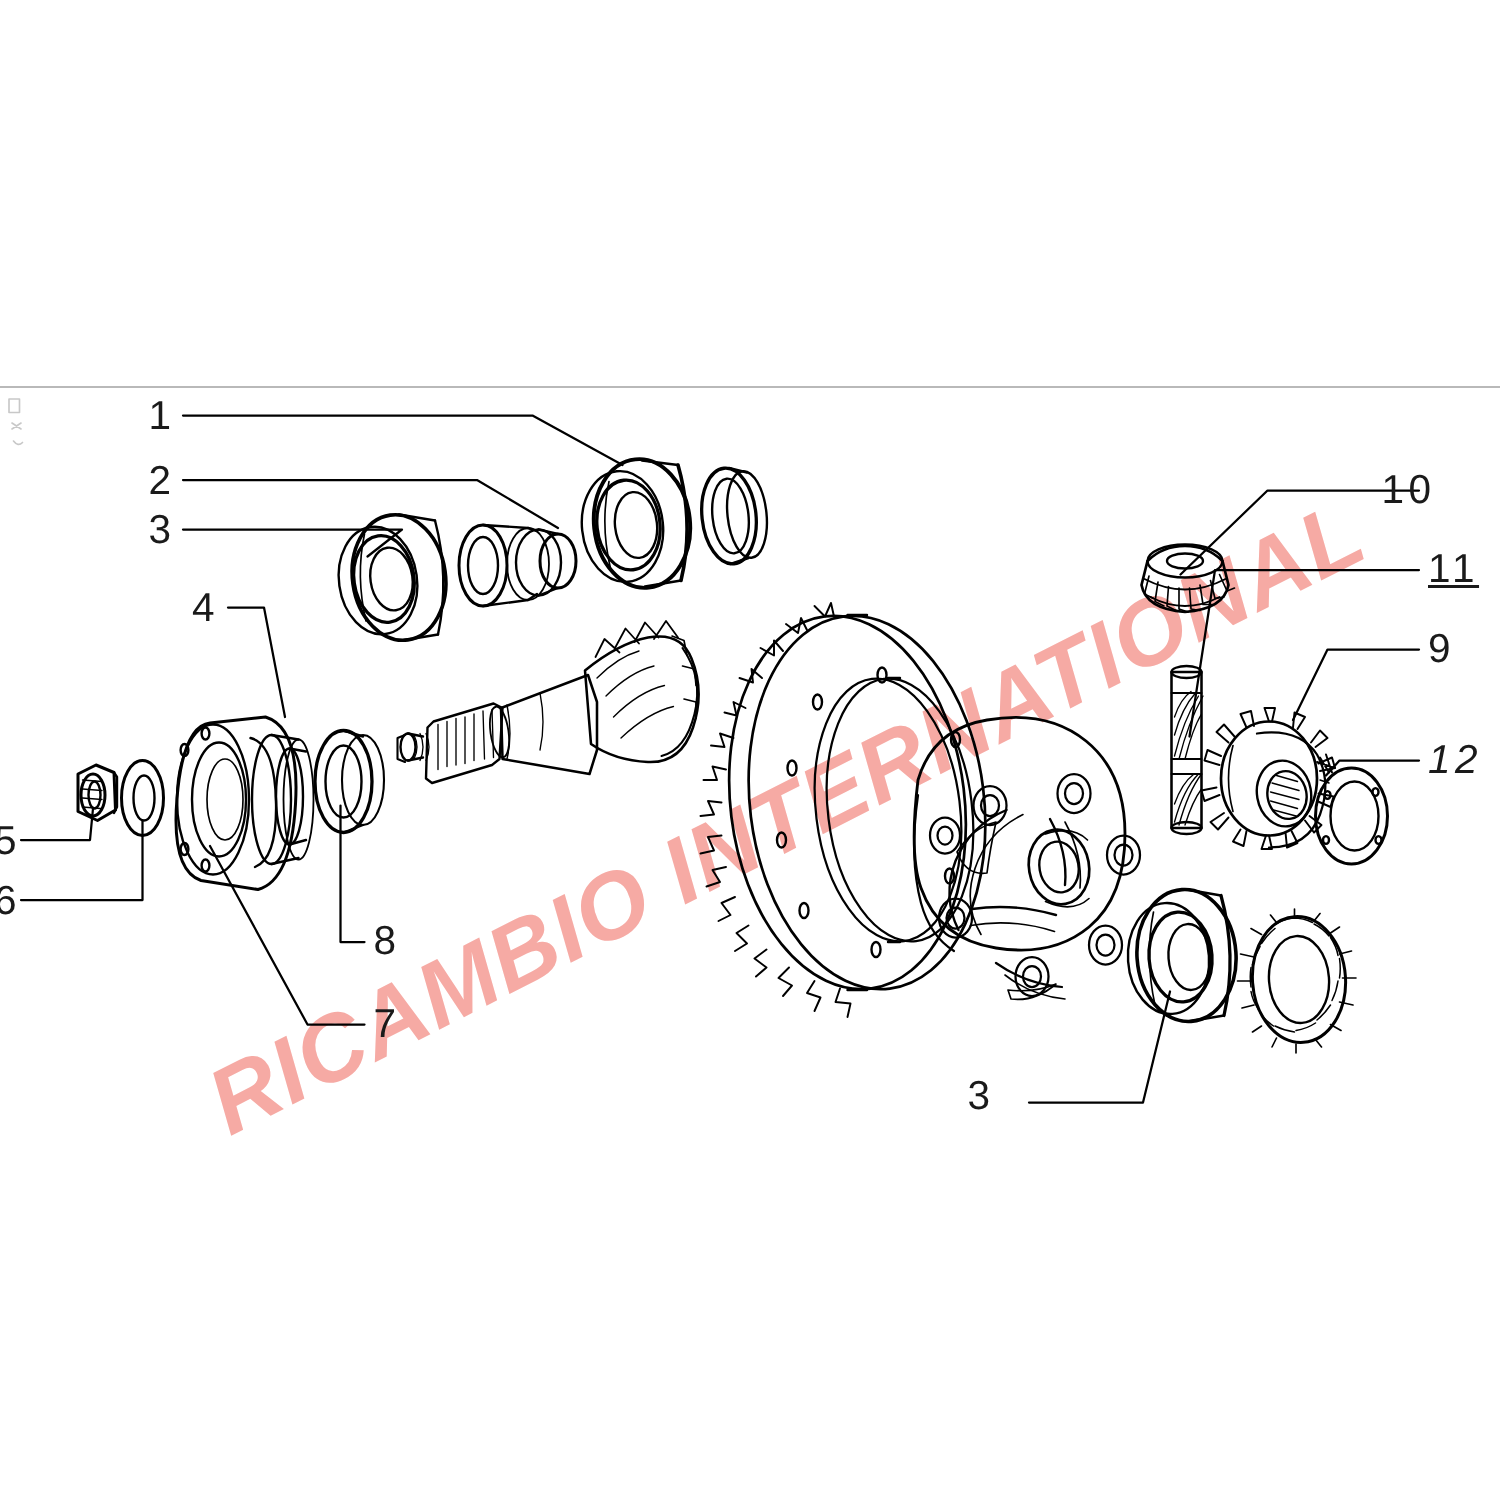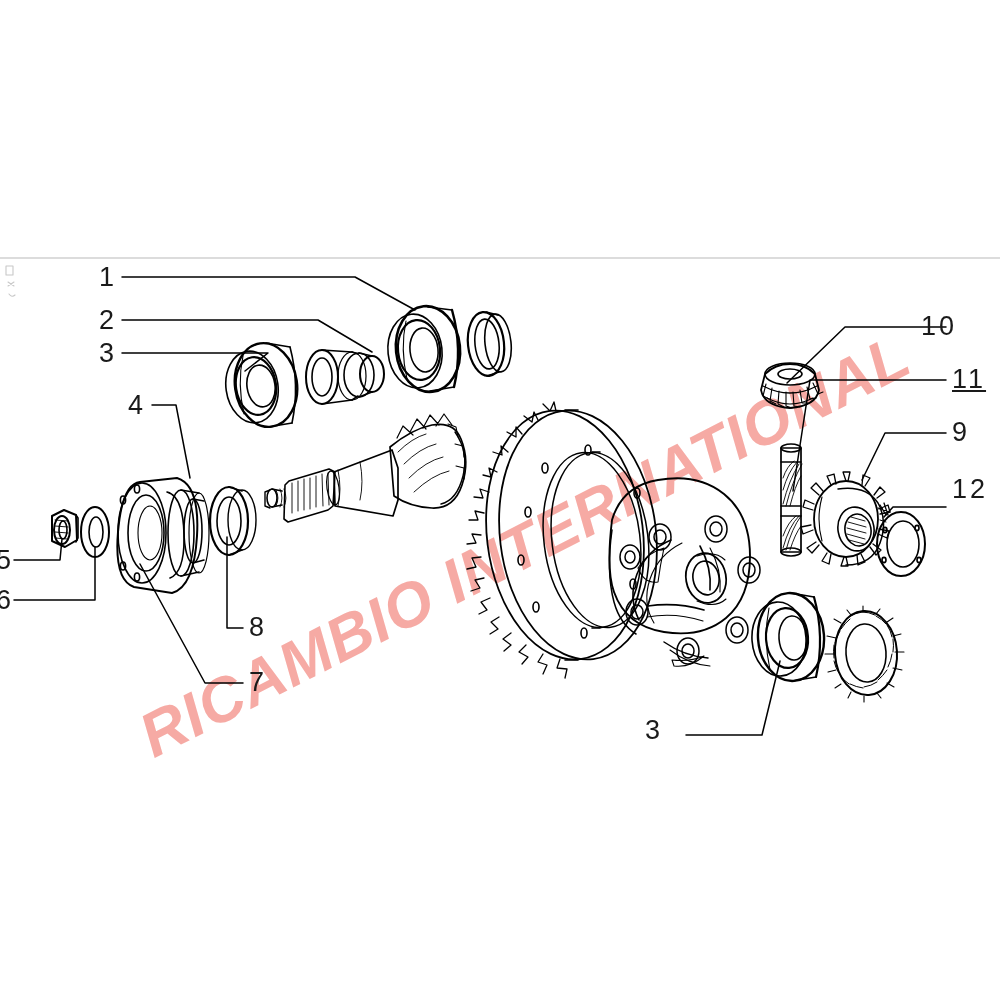--- a/index.html
+++ b/index.html
@@ -385,16 +385,16 @@
   <div class="callout-num" style="left:99px;  top:307px;">2</div>
   <div class="callout-num" style="left:99px;  top:340px;">3</div>
   <div class="callout-num" style="left:128px; top:392px;">4</div>
   <div class="callout-num" style="left:-4px;  top:547px;">5</div>
   <div class="callout-num" style="left:-4px;  top:587px;">6</div>
   <div class="callout-num" style="left:249px; top:669px;">7</div>
   <div class="callout-num" style="left:249px; top:614px;">8</div>
   <div class="callout-num" style="left:952px; top:419px;">9</div>
   <div class="callout-num" style="left:921px; top:313px;">10</div>
   <div class="callout-num" style="left:952px; top:366px;text-decoration:underline;">11</div>
-  <div class="callout-num" style="left:952px; top:476px;">12</div>
+  <div class="callout-num" style="left:952px; top:493px;font-style:italic;">12</div>
   <div class="callout-num" style="left:645px; top:717px;">3</div>
 
 </div>
 
 </body></html>

